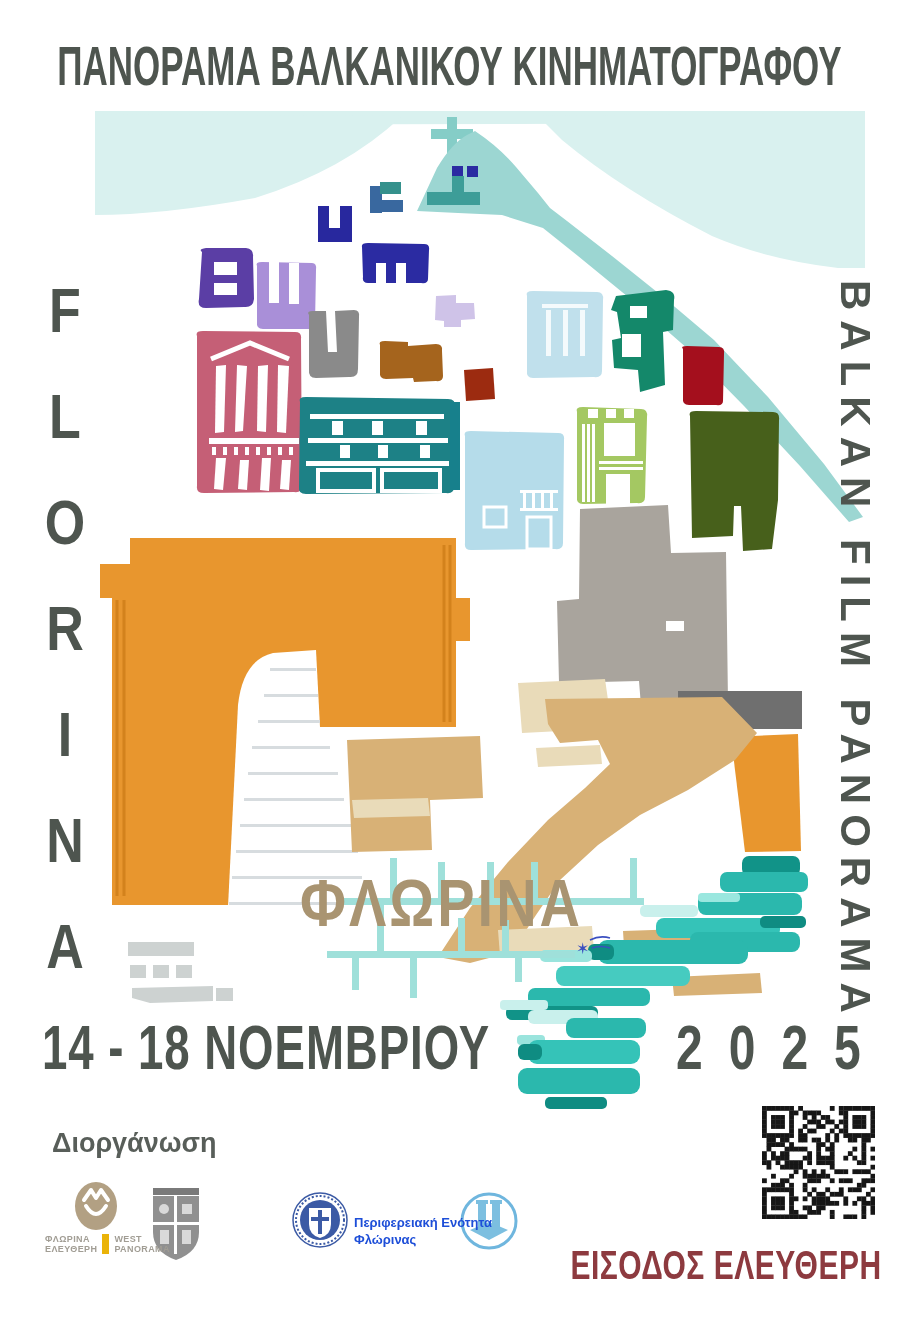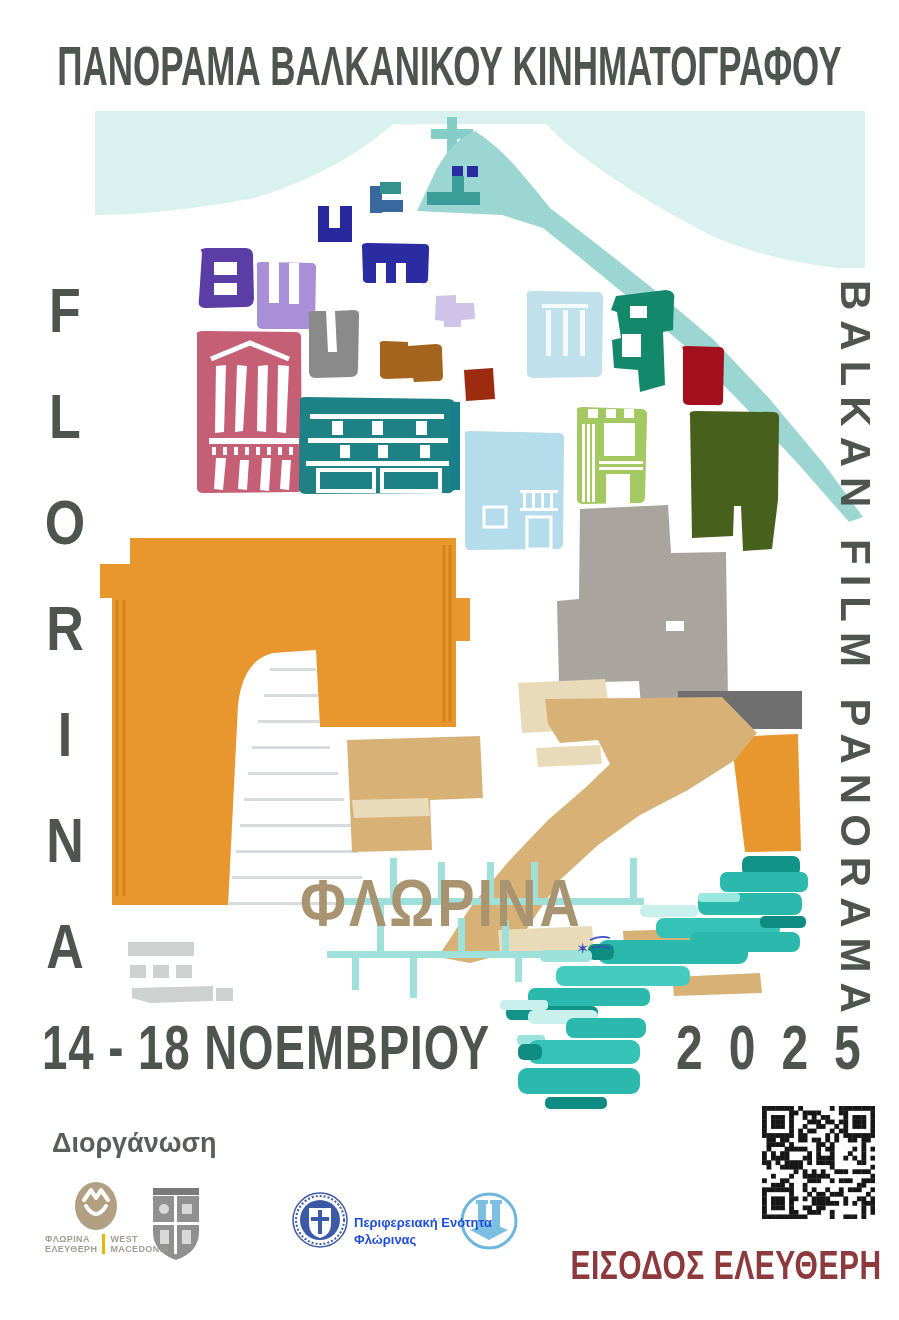--- a/index.html
+++ b/index.html
@@ -28,21 +28,21 @@
         white-space:nowrap;}
   .free-entry{position:absolute;left:566px;top:1243px;width:320px;text-align:center;
               font-size:30px;font-weight:bold;color:#8d3a3f;letter-spacing:0.5px;
               transform:scaleY(1.35);transform-origin:top center;white-space:nowrap;}
   .section-heading{position:absolute;font-size:27px;font-weight:bold;color:#585e59;}
   #org-heading{left:52px;top:1128px;}
   #support-heading{left:297px;top:1128px;}
   .wm-label{position:absolute;left:40px;top:1234px;display:flex;align-items:stretch;
             font-size:9px;font-weight:bold;color:#a19d94;line-height:10px;letter-spacing:0.4px;}
   .wm-label .col{padding:0 5px;}
-  .wm-label .col+.col{border-left:3px solid #eab308;}
+  .wm-label .col+.col{border-left:7px solid #eab308;}
   .support-label{position:absolute;left:354px;top:1206px;font-size:13px;font-weight:bold;
                  color:#1d4ed8;line-height:17px;margin-top:8px;}
   .qr-wrap{position:absolute;left:762px;top:1106px;width:113px;height:113px;background:#fff;}
   .illustration{position:absolute;left:0;top:0;}
 </style>
 </head>
 <body>
 
 <div class="poster">
 
@@ -355,21 +355,21 @@
   <div class="section-heading" id="org-heading">Διοργάνωση</div>
 
 
   <div class="wm-label">
     <div class="col">
       <div>ΦΛΩΡΙΝΑ</div>
       <div>ΕΛΕΥΘΕΡΗ</div>
     </div>
     <div class="col">
       <div>WEST</div>
-      <div>MACEDONIA</div>
+      <div>PANORAMA</div>
     </div>
   </div>
 
   <div class="support-label">
     <div>Περιφερειακή Ενότητα</div>
     <div>Φλώρινας</div>
   </div>
 
   <div class="qr-wrap">
     <svg id="qr-svg" width="113" height="113" viewBox="0 0 113 113">

